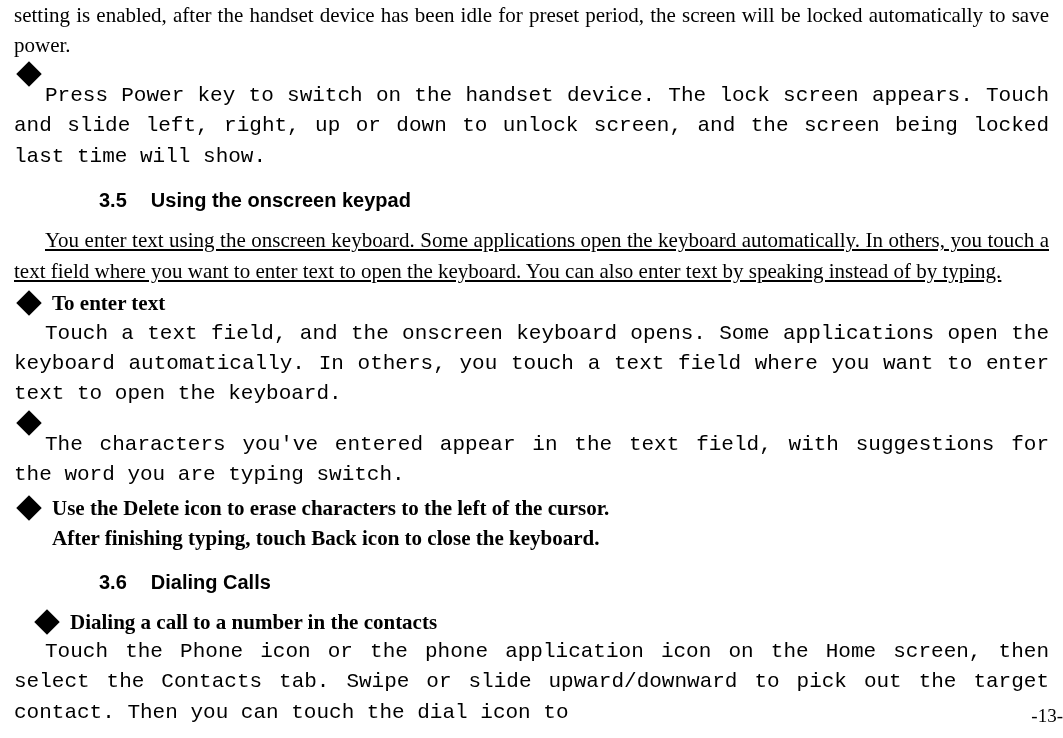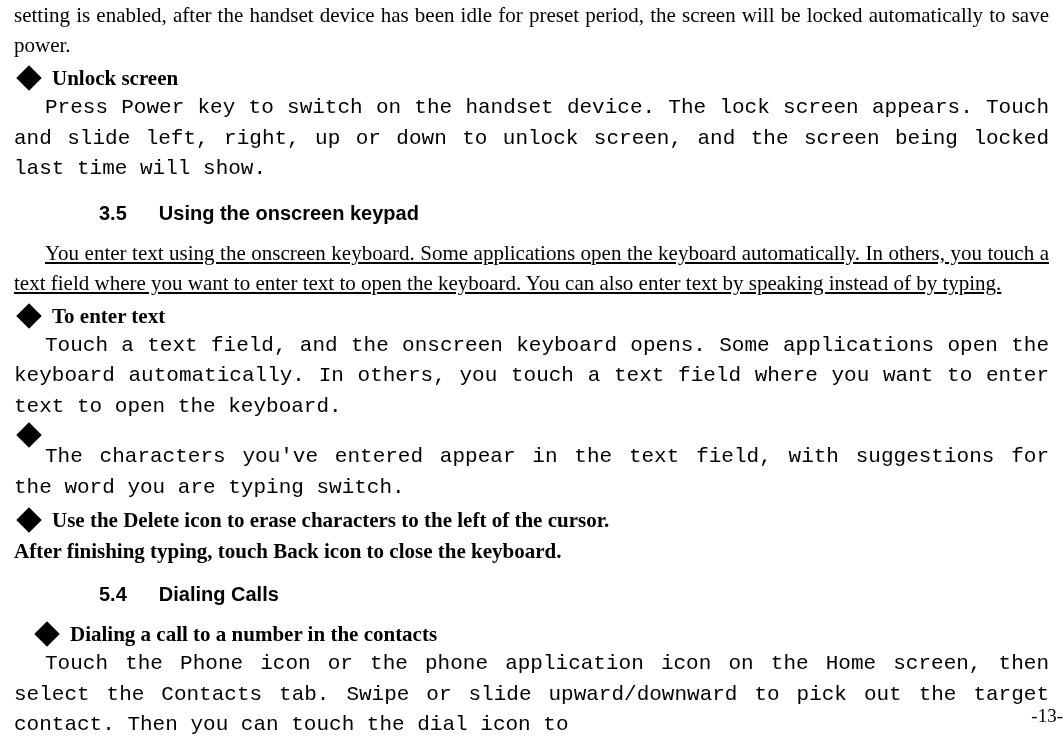--- a/index.html
+++ b/index.html
@@ -44,53 +44,53 @@
     .bold {
       font-weight: bold;
     }
     .subheading {
       font-family: Arial, Helvetica, sans-serif;
       font-weight: bold;
       font-size: 20px;
       margin: 14px 0 10px 85px;
     }
     .subheading .num {
-      margin-right: 32px;
+      margin-right: 24px;
     }
     .indent-body {
       text-align: justify;
       text-justify: inter-word;
       text-decoration: underline;
     }
     .first-indent {
       text-indent: 31px;
     }
     .hanging-indent {
       text-indent: 31px;
       font-family: Liberation Mono, monospace;
     }
     .after-bullet-indent {
+      margin-left: 38px;
     }
     .page-num {
       position: absolute;
       bottom: 8px;
       left: 0;
       width: 100%;
       text-align: right;
       font-size: 19px;
     }
   </style>
 </head>
 <body>
 
 <p class="para-justify">setting is enabled, after the handset device has been idle for preset period, the screen will be locked automatically to save power.</p>
 
 <div class="bullet-line">
   <span class="diamond-icon"></span>
-  <span class="bold">Unlock screen</span>
 </div>
 <p class="para-justify hanging-indent">Press Power key to switch on the handset device. The lock screen appears. Touch and slide left, right, up or down to unlock screen, and the screen being locked last time will show.</p>
 
 <div class="subheading">
   <span class="num">3.5</span><span>Using the onscreen keypad</span>
 </div>
 
 <p class="indent-body first-indent">You enter text using the onscreen keyboard. Some applications open the keyboard automatically. In others, you touch a text field where you want to enter text to open the keyboard. You can also enter text by speaking instead of by typing.</p>
 
 <div class="bullet-line">
@@ -104,21 +104,21 @@
 </div>
 <p class="para-justify hanging-indent">The characters you've entered appear in the text field, with suggestions for the word you are typing switch.</p>
 
 <div class="bullet-line">
   <span class="diamond-icon"></span>
   <span class="bold">Use the Delete icon to erase characters to the left of the cursor.</span>
 </div>
 <p class="bold after-bullet-indent">After finishing typing, touch Back icon to close the keyboard.</p>
 
 <div class="subheading">
-  <span class="num">5.4</span><span>Dialing Calls</span>
+  <span class="num">3.6</span><span>Dialing Calls</span>
 </div>
 
 <div class="bullet-line inset">
   <span class="diamond-icon"></span>
   <span class="bold">Dialing a call to a number in the contacts</span>
 </div>
 <p class="para-justify hanging-indent">Touch the Phone icon or the phone application icon on the Home screen, then select the Contacts tab. Swipe or slide upward/downward to pick out the target contact. Then you can touch the dial icon to</p>
 
 <div class="page-num">-13-</div>
 

